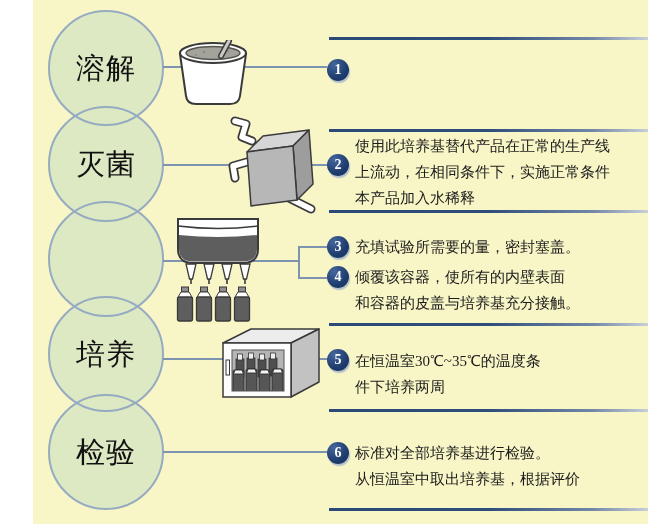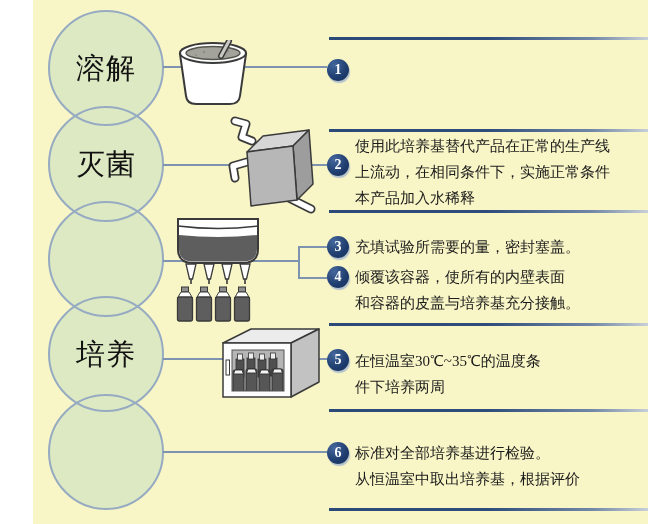--- a/index.html
+++ b/index.html
@@ -57,20 +57,21 @@
       <circle cx="73" cy="164" r="57"></circle>
       <circle cx="73" cy="259" r="57"></circle>
       <circle cx="73" cy="354" r="57"></circle>
       <circle cx="73" cy="452" r="57"></circle>
     </g>
   </svg>
 
   <div class="stage-label" style="top:50px">溶解</div>
   <div class="stage-label" style="top:146px">灭菌</div>
   <div class="stage-label" style="top:336px">培养</div>
+  <div class="stage-label" style="top:434px">检验</div>
 
   <div class="hline" style="left:130px;top:66px;width:164px"></div>
   <div class="hline" style="left:130px;top:164px;width:164px"></div>
   <div class="hline" style="left:130px;top:260px;width:137px"></div>
   <div class="vline" style="left:265px;top:246px;height:33px"></div>
   <div class="hline" style="left:265px;top:246px;width:29px"></div>
   <div class="hline" style="left:265px;top:277px;width:29px"></div>
   <div class="hline" style="left:130px;top:358px;width:164px"></div>
   <div class="hline" style="left:130px;top:451px;width:164px"></div>
 

